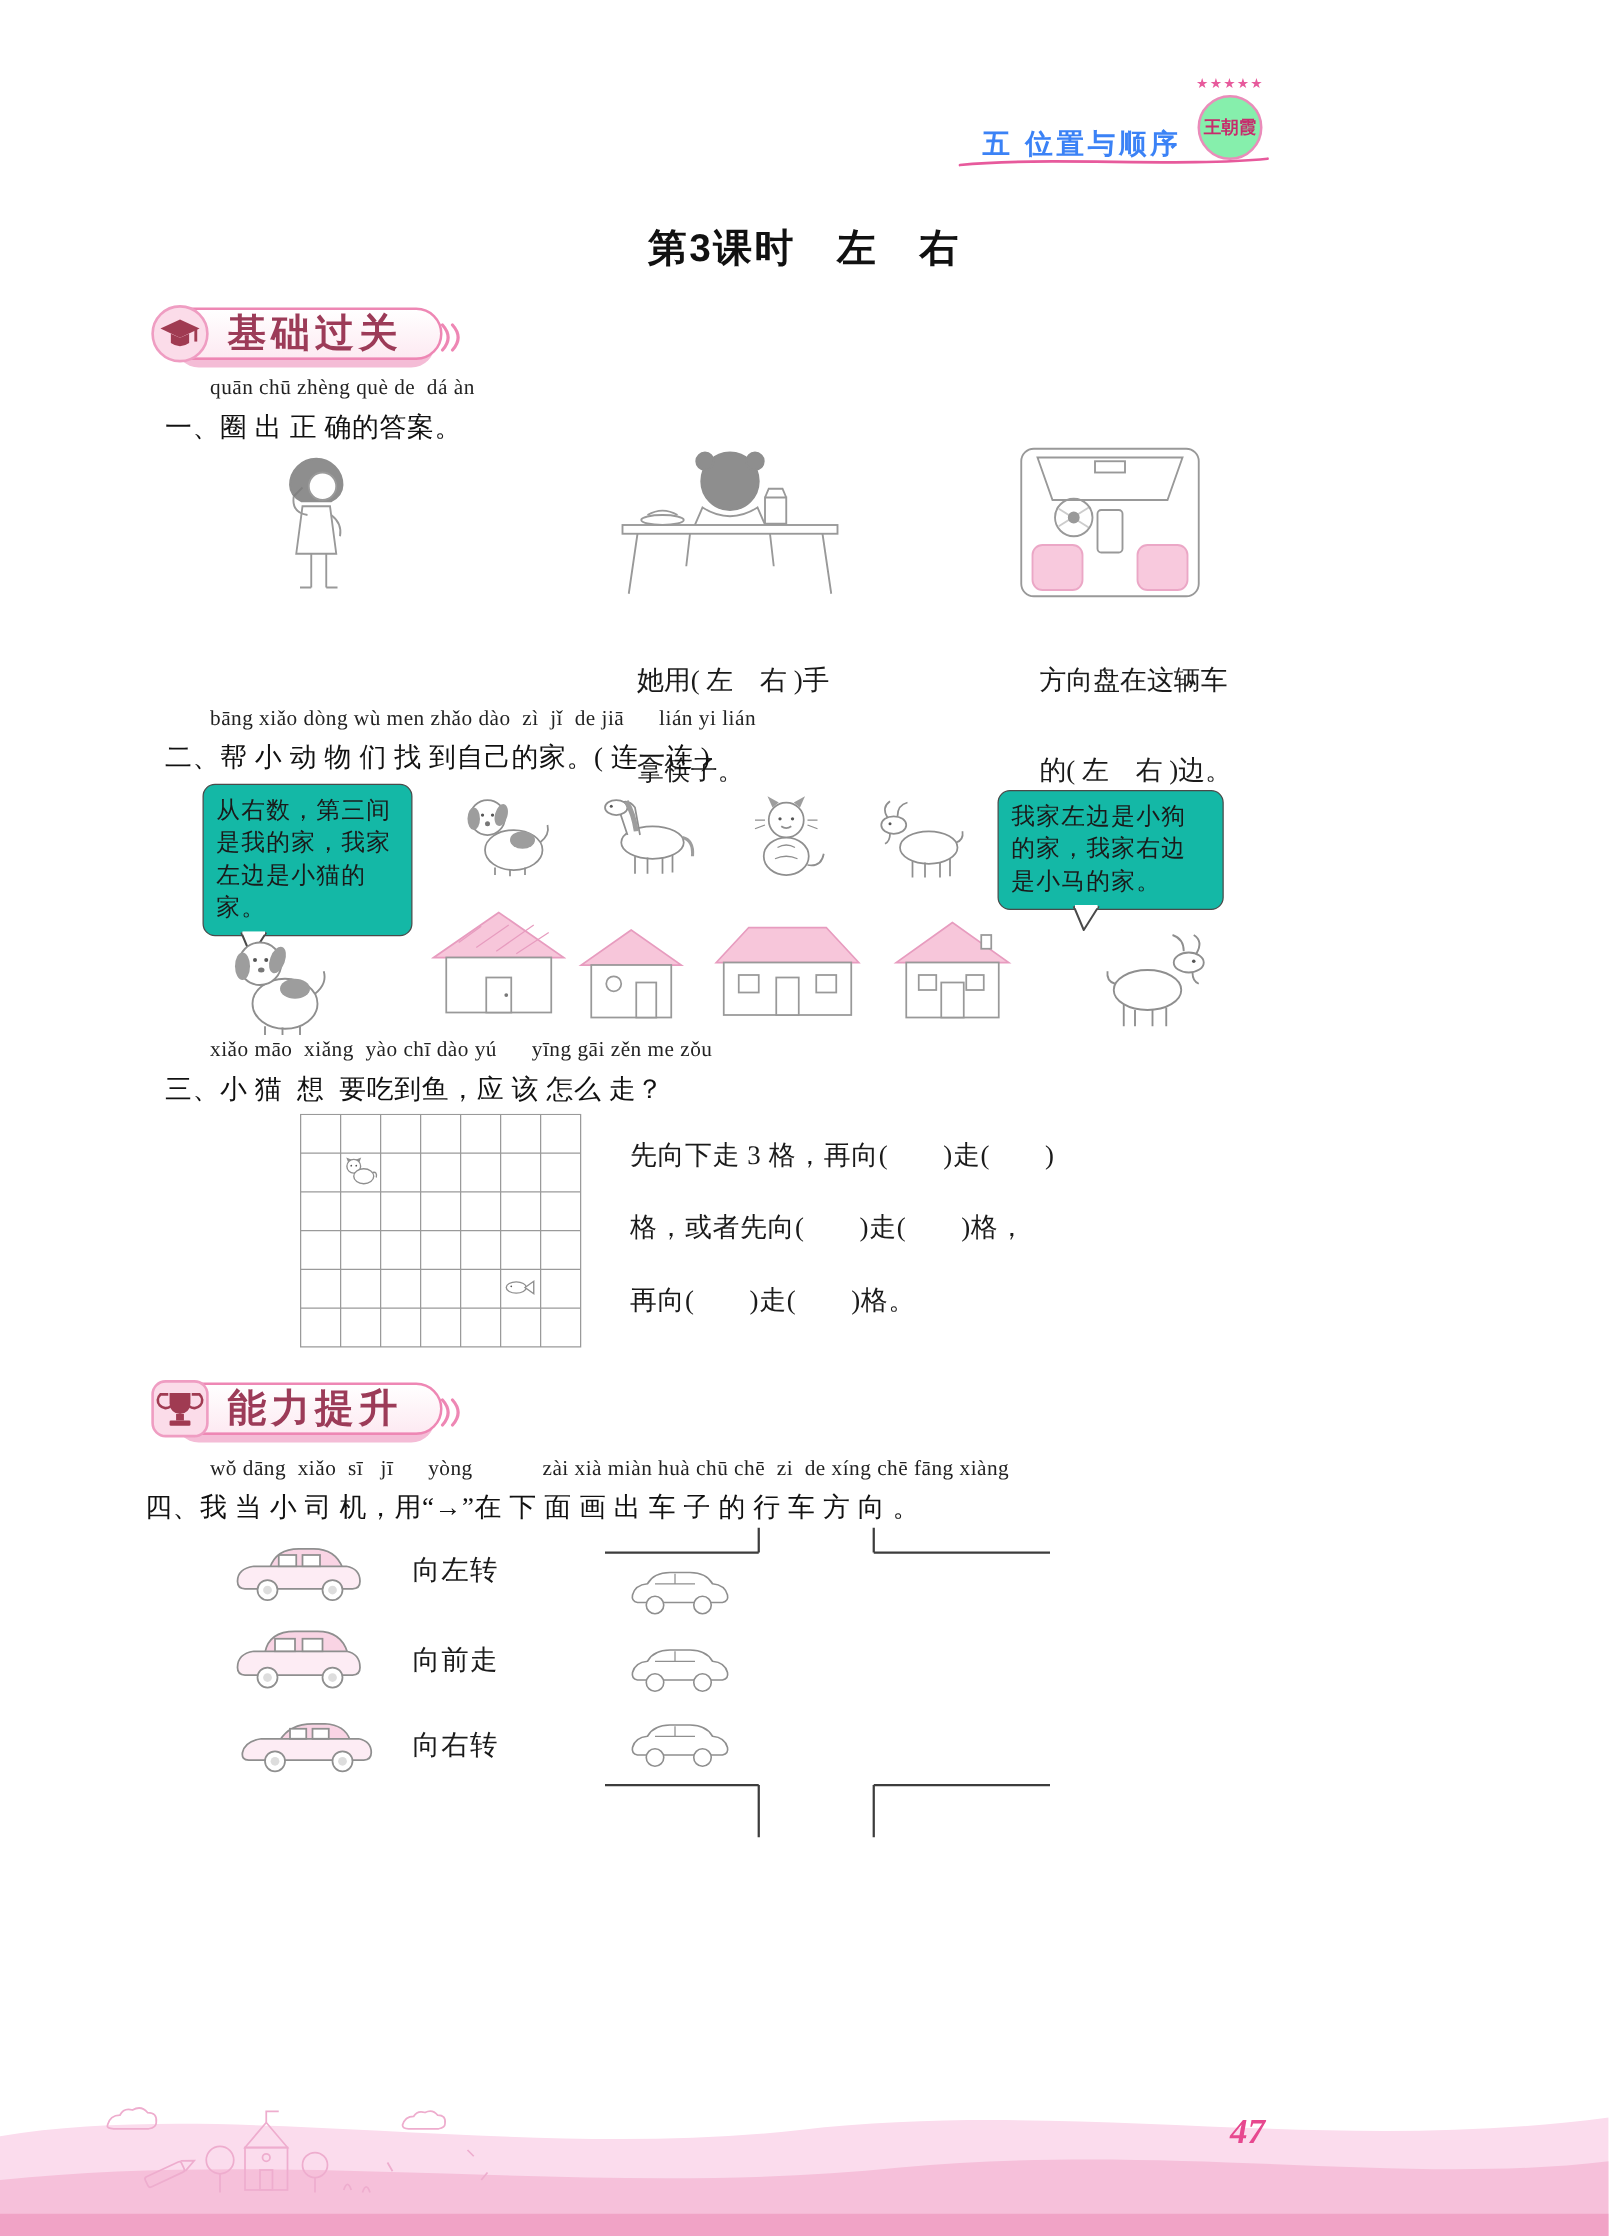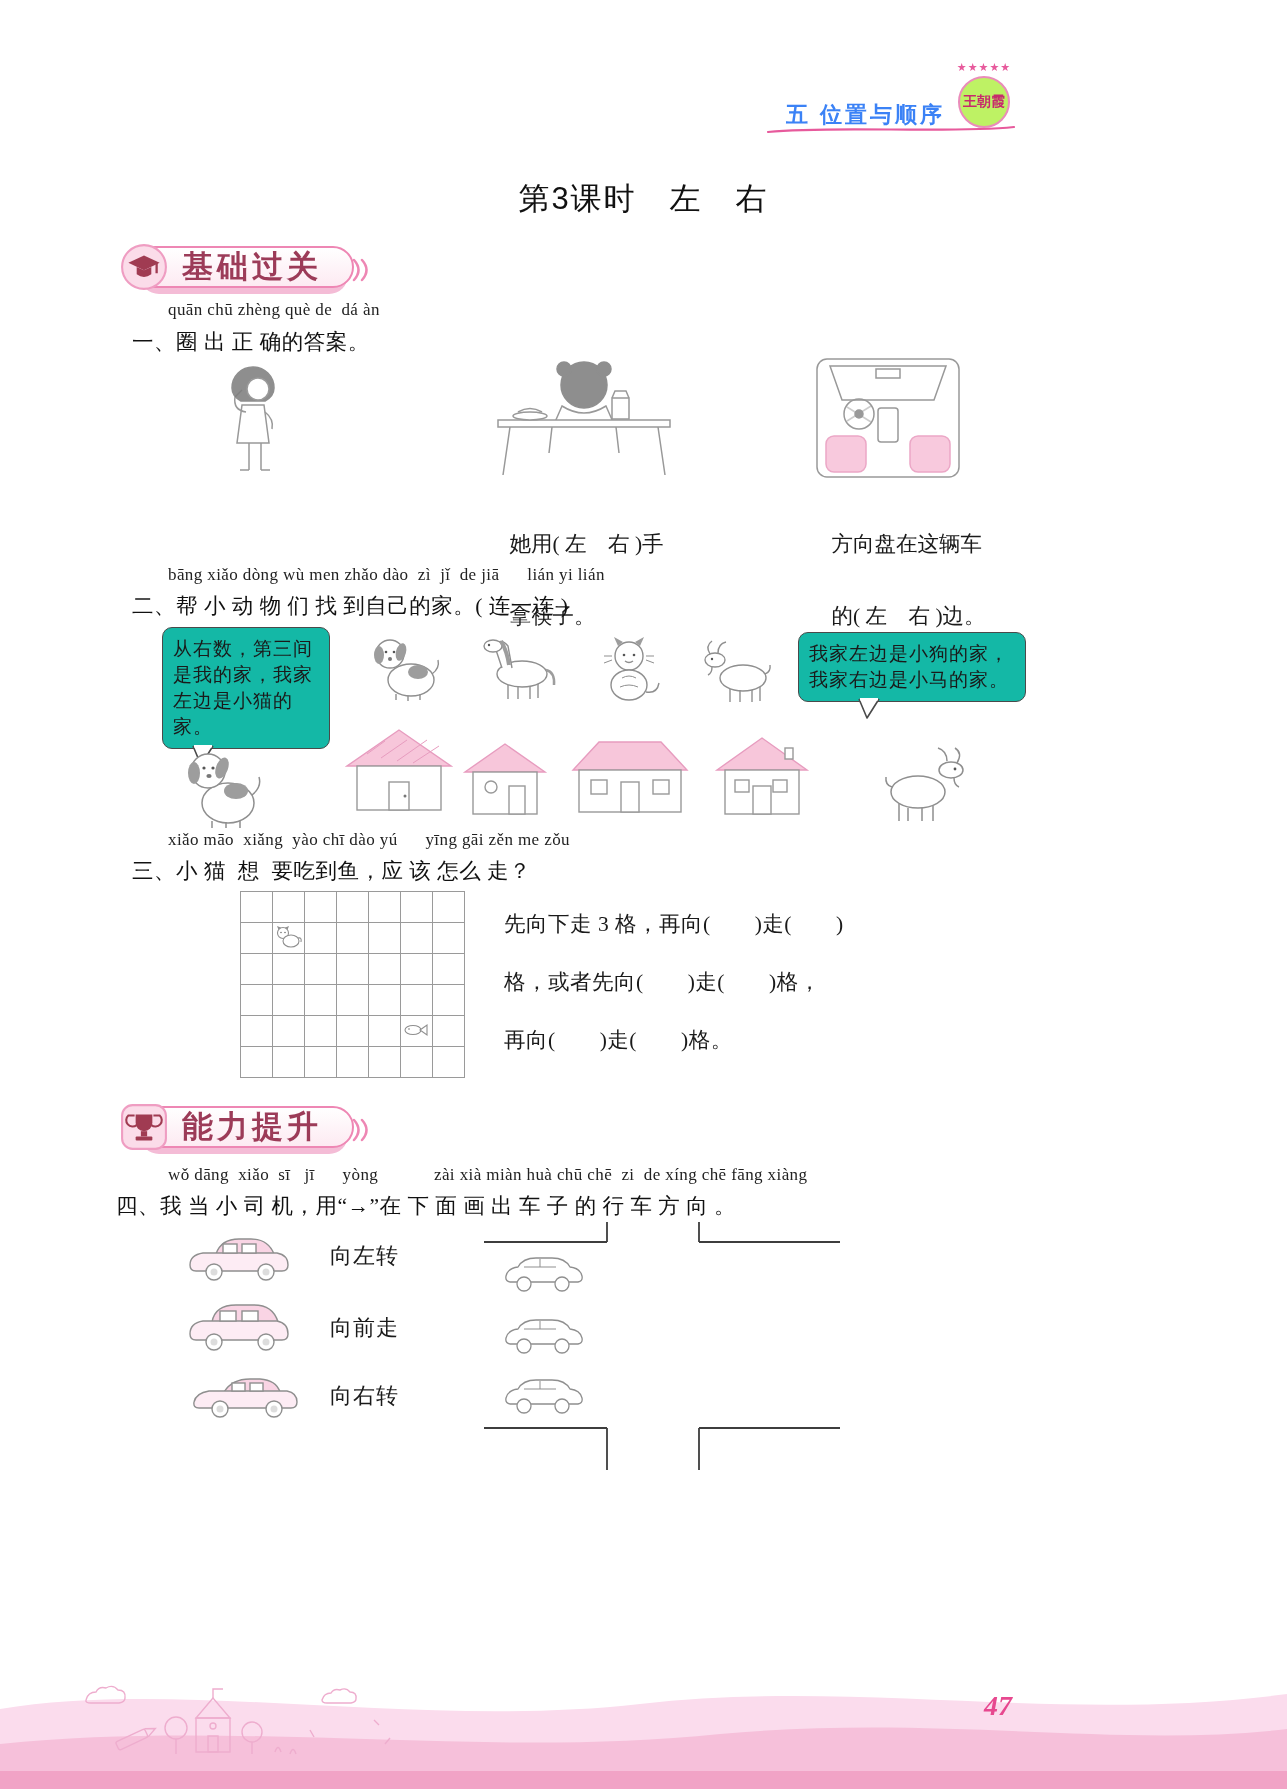--- a/index.html
+++ b/index.html
@@ -4,24 +4,24 @@
 <style>
   * { margin:0; padding:0; box-sizing:border-box; }
   body { background:#ffffff; font-family:"Liberation Serif", serif; }
   .page { position:relative; width:1287px; height:1789px; margin:0 auto; background:#fff; overflow:hidden; color:#1a1a1a; }
   .abs { position:absolute; }
 
   .unit-label { position:absolute; left:786px; top:100px; font-family:"Liberation Sans",sans-serif; font-weight:bold; font-size:22px; letter-spacing:3px; color:#3b82f6; white-space:pre; }
   .unit-underline { position:absolute; left:766px; top:124px; }
   .brand { position:absolute; left:938px; top:60px; width:92px; text-align:center; }
   .brand-stars { font-size:11px; color:#e75a9c; letter-spacing:1px; line-height:14px; }
-  .brand-circle { width:52px; height:52px; margin:2px auto 0; border:2px solid #ea8cba; border-radius:50%; display:flex; align-items:center; justify-content:center; background:#bef264; }
+  .brand-circle { width:52px; height:52px; margin:2px auto 0; border:2px solid #ea8cba; border-radius:50%; display:flex; align-items:center; justify-content:center; background:#86efac; }
   .brand-circle span { font-family:"Liberation Sans",sans-serif; font-weight:bold; font-size:14px; color:#c72b6c; }
 
-  .title { position:absolute; left:0; top:178px; width:100%; text-align:center; font-family:"Liberation Sans",sans-serif; font-weight:normal; font-size:31px; letter-spacing:2px; color:#111; white-space:pre; }
+  .title { position:absolute; left:0; top:178px; width:100%; text-align:center; font-family:"Liberation Sans",sans-serif; font-weight:bold; font-size:31px; letter-spacing:2px; color:#111; white-space:pre; }
 
   .badge { position:absolute; height:46px; }
   .badge-shadow { position:absolute; left:12px; top:10px; width:208px; height:38px; background:#f4bcd6; border-radius:20px; }
   .badge-pill { position:relative; display:inline-block; height:42px; line-height:38px; padding:0 30px 0 52px; border:2px solid #ee87b4; border-radius:22px; background:linear-gradient(180deg,#ffffff 0%,#fdeaf2 100%); font-family:"Liberation Sans",sans-serif; font-weight:bold; font-size:31px; letter-spacing:4px; color:#9c3b58; white-space:pre; z-index:1; }
   .badge-icon { position:absolute; left:-8px; top:-3px; z-index:2; }
   .badge-tail { position:absolute; right:-18px; top:12px; z-index:1; }
 
   .pinyin { position:absolute; font-size:17px; color:#222; white-space:pre; letter-spacing:0.4px; }
   .qtext { position:absolute; font-size:21.5px; color:#111; white-space:pre; letter-spacing:0.5px; }
   .caption { position:absolute; font-size:21.5px; line-height:36px; white-space:pre; }
@@ -183,21 +183,21 @@
       <ellipse cx="45" cy="38" rx="23" ry="13"></ellipse>
       <ellipse cx="17" cy="20" rx="10" ry="7"></ellipse>
       <path d="M12,14 q-5,-8 2,-13 M20,13 q0,-9 8,-11" fill="none"></path>
       <path d="M14,27 q0,6 -4,8" fill="none"></path>
       <path d="M32,49 v13 M42,50 v12 M54,50 v12 M62,47 v14" fill="none"></path>
       <path d="M67,34 q6,-2 5,-9" fill="none"></path>
       <circle cx="14" cy="19" r="1.2" fill="#555" stroke="none"></circle>
     </g>
   </svg>
 
-  <div class="bubble" style="left:798px;top:632px;width:228px">
+  <div class="bubble" style="left:798px;top:632px;width:181px">
     <span>我家左边是小狗的家，我家右边是小马的家。</span>
     <svg class="tail" style="left:58px" width="26" height="22" viewBox="0 0 26 22">
       <path d="M2,1 L10,20 L22,1" fill="#fff" stroke="#4a4a4a" stroke-width="1.6" stroke-linejoin="round"></path>
       <rect x="3" y="0" width="18" height="2.5" fill="#fff"></rect>
     </svg>
   </div>
 
   <svg class="abs" style="left:178px;top:745px" width="88" height="84" viewBox="0 0 88 84">
     <g stroke="#8f8f8f" fill="#fff" stroke-width="1.5">
       <ellipse cx="50" cy="58" rx="26" ry="20"></ellipse>

